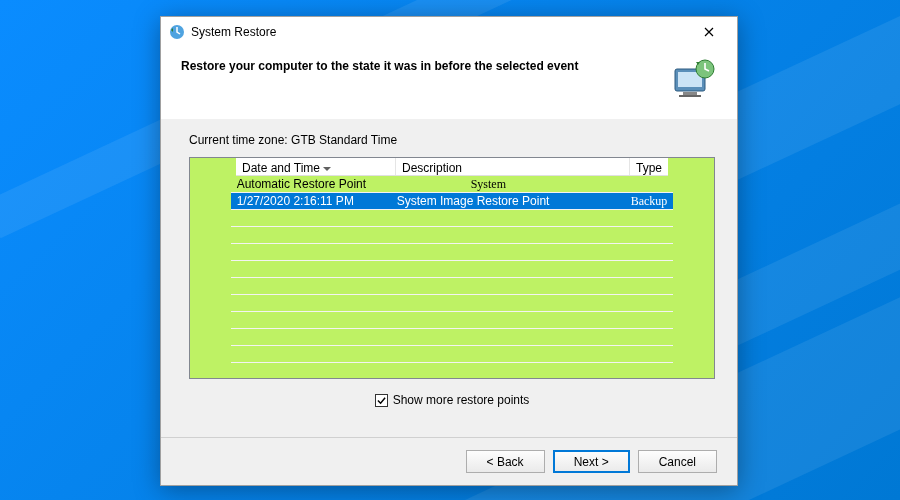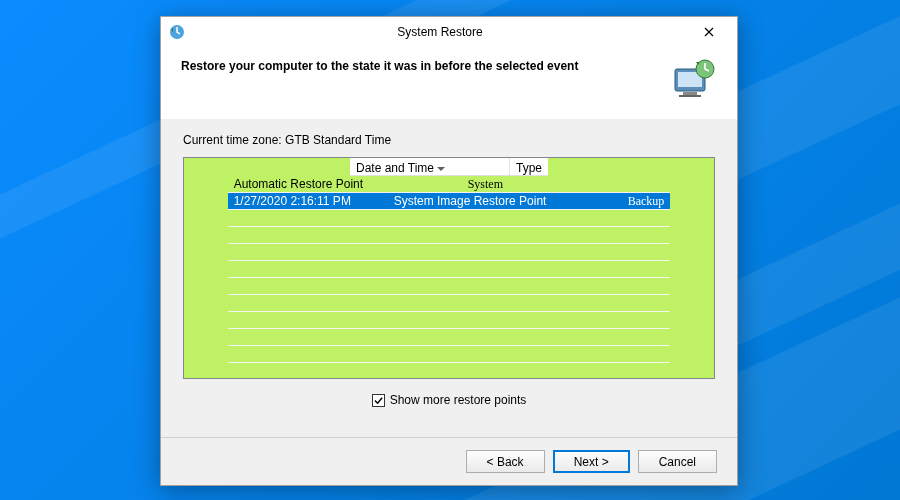--- a/index.html
+++ b/index.html
@@ -26,40 +26,39 @@
       background: #f0f0f0;
       border: 1px solid #a0a0a0;
       box-shadow: 0 4px 24px rgba(0,0,0,0.35);
       display: flex; flex-direction: column;
     }
     .titlebar {
       height: 30px; background: #fff;
       display: flex; align-items: center;
       padding: 0 8px;
       border-bottom: 1px solid #fff;
-      text-align: center;
     }
     .titlebar .icon { width:16px; height:16px; margin-right:6px; }
     .titlebar .title { flex:1; font-size:12px; color:#000; }
     .titlebar .close {
       width:40px; height:26px; display:flex; align-items:center; justify-content:center;
       cursor: default;
     }
     .titlebar .close svg { width:10px; height:10px; }
 
     .header-strip {
       background:#fff;
       padding: 8px 20px 16px 20px;
       display:flex; align-items:flex-start; gap:12px;
     }
     .header-strip .heading { font-weight:bold; font-size:12px; color:#000; flex:1; padding-top:4px;}
     .header-strip .big-icon { width:48px; height:48px; }
 
     .body-area {
-      flex:1; padding: 14px 22px 10px 22px;
+      flex:1; padding: 14px 22px 10px 28px;
       background:#f0f0f0;
       display:flex; flex-direction:column;
     }
     .tz-line { font-size:12px; color:#000; margin-bottom:10px; }
 
     .table-wrap {
       background:#bef264; border:1px solid #828790;
       height: 222px;
       overflow:hidden;
       display:flex; flex-direction:column;align-items:center;
@@ -171,20 +170,23 @@
   <div class="body-area">
     <div class="tz-line">
       <span>Current time zone: </span><span>GTB Standard Time</span>
     </div>
 
     <div class="table-wrap">
       <div class="thead">
         <div class="th col-dt sort">
             <span>Date and Time</span>
           </div>
+        <div class="th col-desc">
+            <span>Description</span>
+          </div>
         <div class="th col-type">
             <span>Type</span>
           </div>
       </div>
       <div class="tbody" id="tbody">
           <div class="row">
             <div class="td col-desc">Automatic Restore Point</div>
             <div class="td col-type">System</div>
           </div>
           <div class="row selected">

